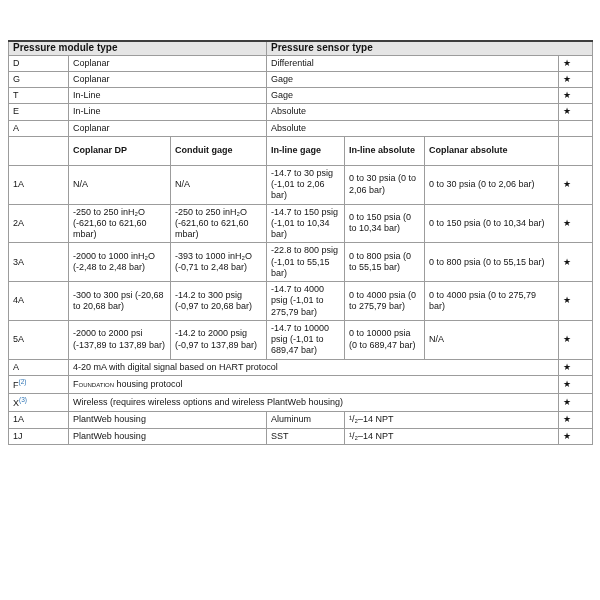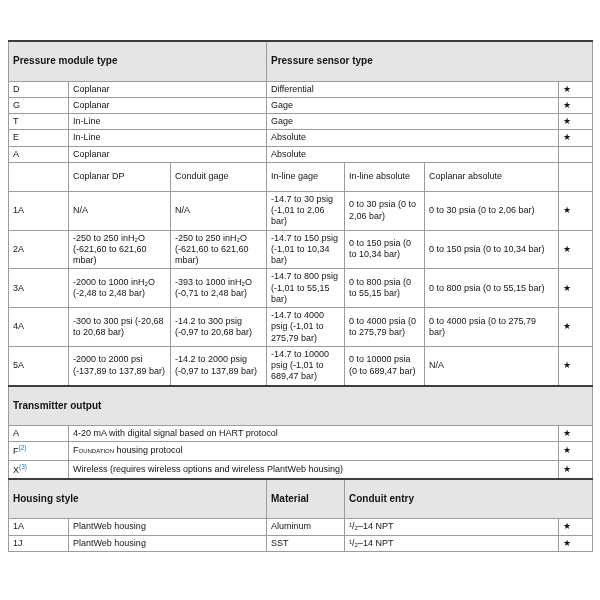--- a/index.html
+++ b/index.html
@@ -28,23 +28,23 @@
     vertical-align: middle;
     font-weight: normal;
     overflow: hidden;
     word-wrap: break-word;
   }
   tr.sec th {
     background: #e5e5e5;
     border-top: 2px solid #3d3d3d;
     font-weight: bold;
     font-size: 10px;
-    padding: 13px 4px;
+    padding: 0 4px;
   }
-  tr.colhead td { font-weight: normal; height: 24px; }
+  tr.colhead td { font-weight: bold; height: 24px; }
   tr.r16 td { height: 11px; }
   td.code { }
   td.star { text-align: center; padding: 1px 0; }
   .fn {
     color: #2e74b5;
     font-size: 6.5px;
     vertical-align: 4px;
   }
   .sc { font-variant: small-caps; text-align: right; }
 </style>
@@ -122,21 +122,21 @@
     <td>-250 to 250 inH₂O (-621,60 to 621,60 mbar)</td>
     <td>-14.7 to 150 psig (-1,01 to 10,34 bar)</td>
     <td>0 to 150 psia (0 to 10,34 bar)</td>
     <td>0 to 150 psia (0 to 10,34 bar)</td>
     <td class="star">★</td>
   </tr>
   <tr>
     <td class="code">3A</td>
     <td>-2000 to 1000 inH₂O (-2,48 to 2,48 bar)</td>
     <td>-393 to 1000 inH₂O (-0,71 to 2,48 bar)</td>
-    <td>-14.7 to 800 psig (-1,01 to 55,15 bar)</td>
+    <td>-22.8 to 800 psig (-1,01 to 55,15 bar)</td>
     <td>0 to 800 psia (0 to 55,15 bar)</td>
     <td>0 to 800 psia (0 to 55,15 bar)</td>
     <td class="star">★</td>
   </tr>
   <tr>
     <td class="code">4A</td>
     <td>-300 to 300 psi (-20,68 to 20,68 bar)</td>
     <td>-14.2 to 300 psig (-0,97 to 20,68 bar)</td>
     <td>-14.7 to 4000 psig (-1,01 to 275,79 bar)</td>
     <td>0 to 4000 psia (0 to 275,79 bar)</td>
@@ -146,44 +146,36 @@
   <tr>
     <td class="code">5A</td>
     <td>-2000 to 2000 psi (-137,89 to 137,89 bar)</td>
     <td>-14.2 to 2000 psig (-0,97 to 137,89 bar)</td>
     <td>-14.7 to 10000 psig (-1,01 to 689,47 bar)</td>
     <td>0 to 10000 psia (0 to 689,47 bar)</td>
     <td>N/A</td>
     <td class="star">★</td>
   </tr>
 
-  <tr class="sec">
-    <th colspan="7">Transmitter output</th>
-  </tr>
   <tr class="r16">
     <td class="code"><span>A</span></td>
     <td colspan="5">4-20 mA with digital signal based on HART protocol</td>
     <td class="star">★</td>
   </tr>
   <tr class="r16">
     <td class="code"><span>F</span><span class="fn">(2)</span></td>
     <td colspan="5"><span class="sc">Foundation</span><span> housing protocol</span></td>
     <td class="star">★</td>
   </tr>
   <tr class="r16">
     <td class="code"><span>X</span><span class="fn">(3)</span></td>
     <td colspan="5">Wireless (requires wireless options and wireless PlantWeb housing)</td>
     <td class="star">★</td>
   </tr>
 
-  <tr class="sec">
-    <th colspan="3">Housing style</th>
-    <th>Material</th>
-    <th colspan="3">Conduit entry</th>
-  </tr>
   <tr class="r16">
     <td class="code">1A</td>
     <td colspan="2">PlantWeb housing</td>
     <td>Aluminum</td>
     <td colspan="2">¹/₂–14 NPT</td>
     <td class="star">★</td>
   </tr>
   <tr class="r16">
     <td class="code">1J</td>
     <td colspan="2">PlantWeb housing</td>

